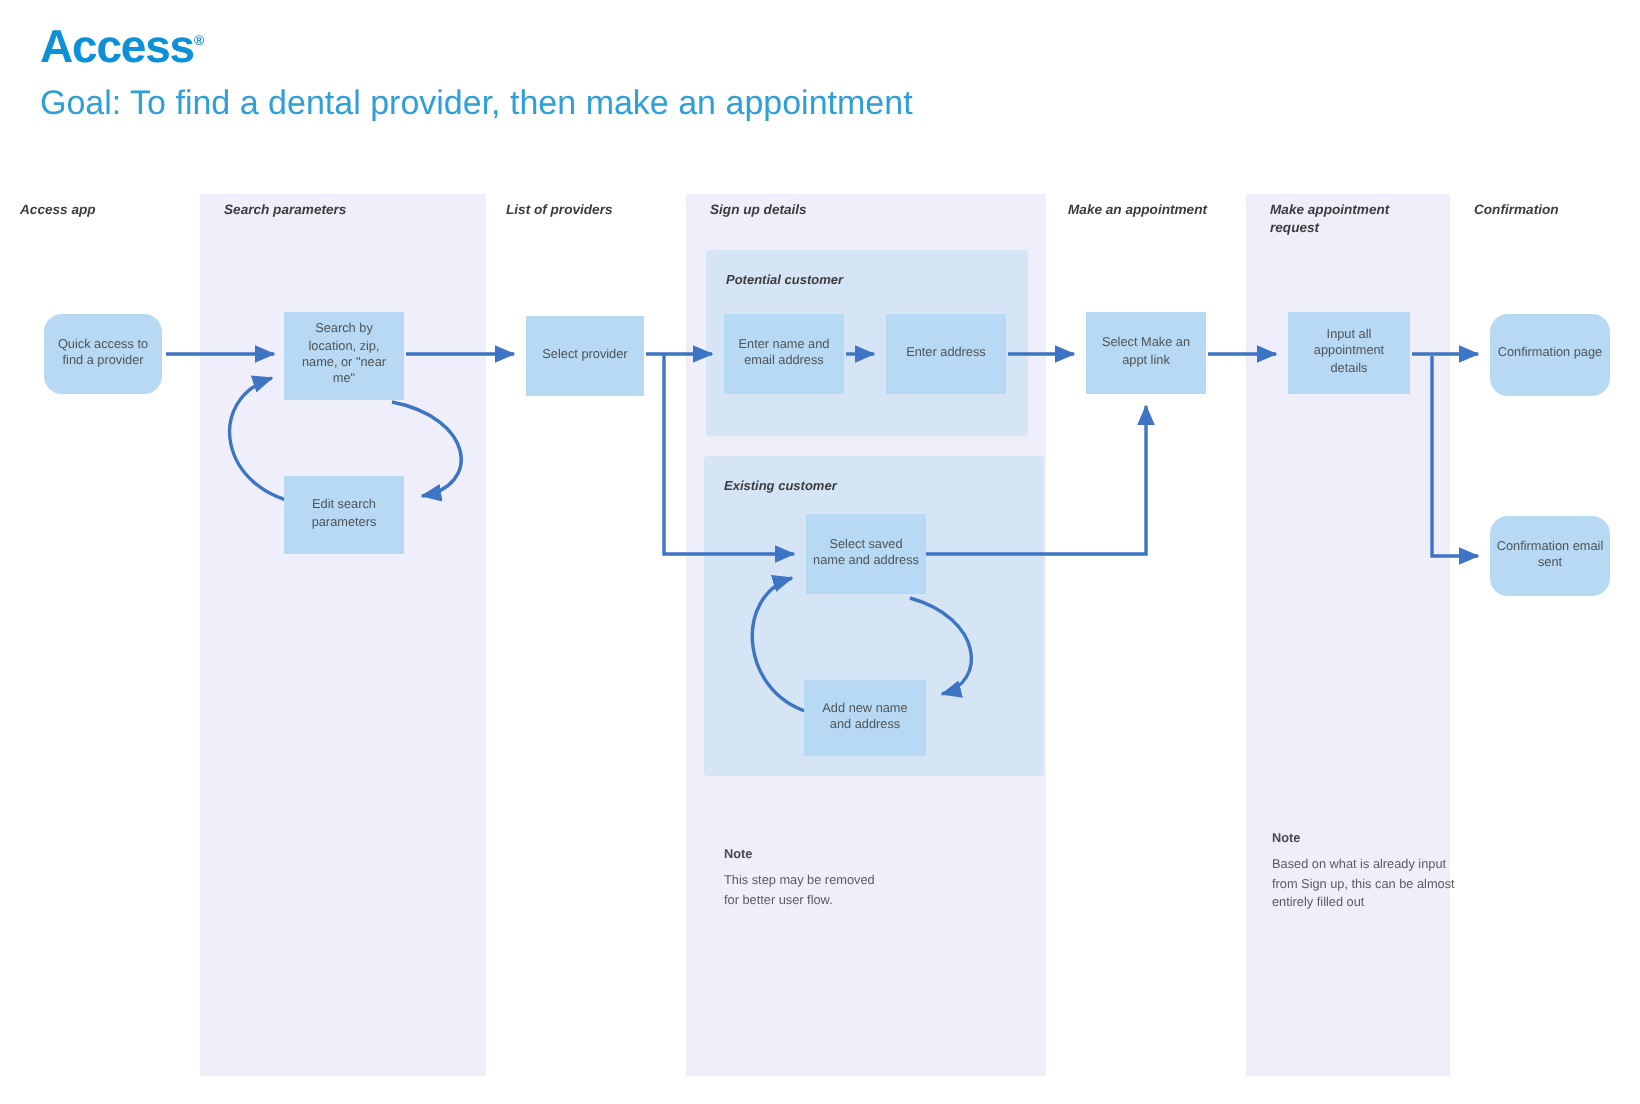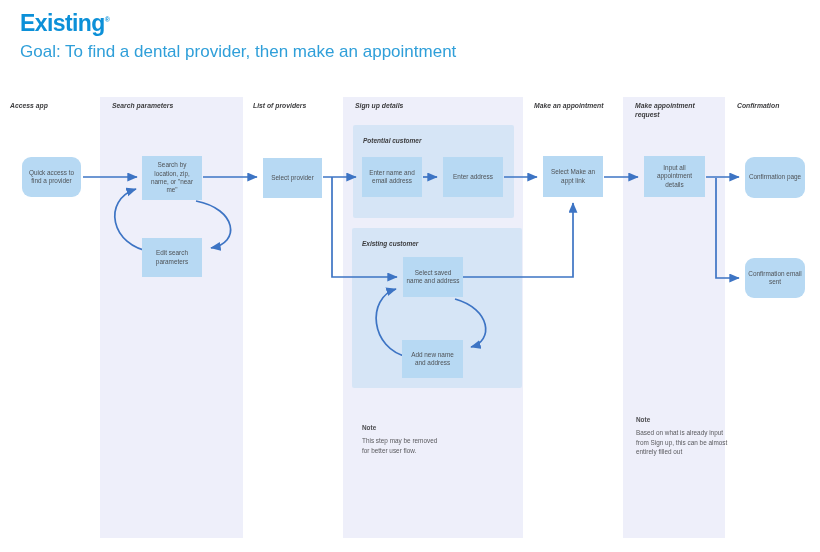--- a/index.html
+++ b/index.html
@@ -83,21 +83,21 @@
   .note { position: absolute; z-index: 3; color: #5a5a5e; font-size: 6.4px; line-height: 1.45; }
   .note-title { font-weight: bold; margin-bottom: 4px; color: #4c4c50; }
   .note-signup  { left: 362px; top: 423px; width: 82px; }
   .note-request { left: 636px; top: 415px; width: 92px; }
 </style>
 </head>
 <body>
 
 <div id="stage">
 
-  <div class="logo"><span>Existing</span><sup>®</sup></div>
+  <div class="logo"><span>Access</span><sup>®</sup></div>
   <div class="goal">Goal: To find a dental provider, then make an appointment</div>
 
   <div class="lane lane-search"></div>
   <div class="lane lane-signup"></div>
   <div class="lane lane-request"></div>
 
   <div class="lane-header lh-access">Access app</div>
   <div class="lane-header lh-search">Search parameters</div>
   <div class="lane-header lh-provider">List of providers</div>
   <div class="lane-header lh-signup">Sign up details</div>

